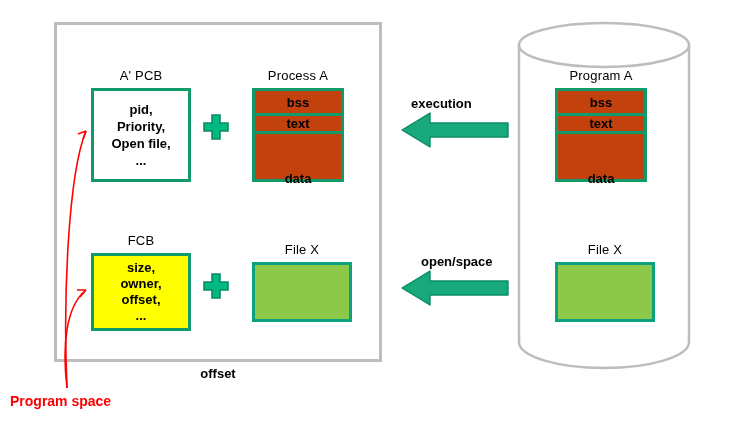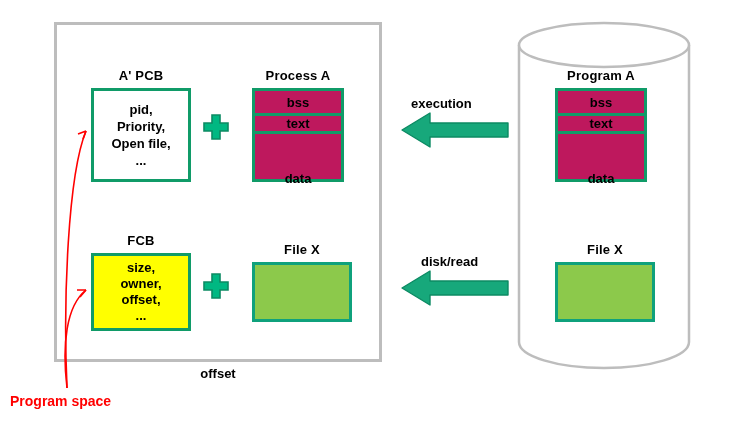--- a/index.html
+++ b/index.html
@@ -51,21 +51,21 @@
     width: 176px;
     text-align: center;
     font-size: 13px;
     font-weight: bold;
     color: #000000;
   }
 
   
   .caption {
     font-size: 13px;
-    font-weight: bold;
+    font-weight: normal;
     color: #000000;
     text-align: center;
     white-space: nowrap;
     letter-spacing: 0.2px;
   }
 
   
   .pcb-box {
     border: 3px solid #109B68;
     box-sizing: border-box;
@@ -108,21 +108,21 @@
     font-weight: bold;
     color: #000000;
     line-height: 16px;
     white-space: nowrap;
   }
 
   
   .seg-box {
     border: 3px solid #109B68;
     box-sizing: border-box;
-    background: #be185d;
+    background: #c2410c;
     display: flex;
     flex-direction: column;
   }
   .seg-box .seg {
     flex: 1 1 auto;
     display: flex;
     align-items: center;
     justify-content: center;
     font-size: 13px;
     font-weight: bold;
@@ -261,21 +261,21 @@
 
   <div class="abs plus" id="plus-bot">
     <svg width="28" height="28" viewBox="0 0 28 28" xmlns="http://www.w3.org/2000/svg">
       <path d="M10,2 H18 V10 H26 V18 H18 V26 H10 V18 H2 V10 H10 Z" fill="#00B882" stroke="#0C8A63" stroke-width="1.6"></path>
     </svg>
   </div>
 
   <div class="abs caption" style="left:252px; top:242px; width:100px;">File X</div>
   <div class="abs filex-rect" id="filex-mem-rect"></div>
 
-  <div class="abs arrow-label" id="label-openread">disk/read</div>
+  <div class="abs arrow-label" id="label-openread">open/space</div>
   <div class="abs block-arrow" id="arrow-openread">
     <svg width="110" height="40" viewBox="0 0 110 40" xmlns="http://www.w3.org/2000/svg">
       <path d="M2,20 L30,3 L30,13 L108,13 L108,27 L30,27 L30,37 Z" fill="#17A87B" stroke="#0C8A63" stroke-width="1.4" stroke-linejoin="round"></path>
     </svg>
   </div>
 
   <div class="abs caption" style="left:555px; top:242px; width:100px;">File X</div>
   <div class="abs filex-rect" id="filex-disk-rect"></div>
 
   <div class="abs" id="red-annotation">

